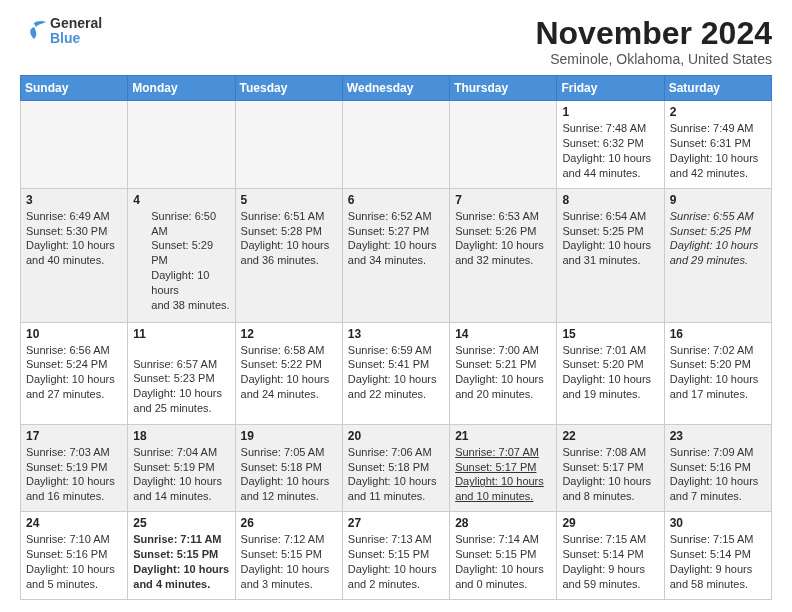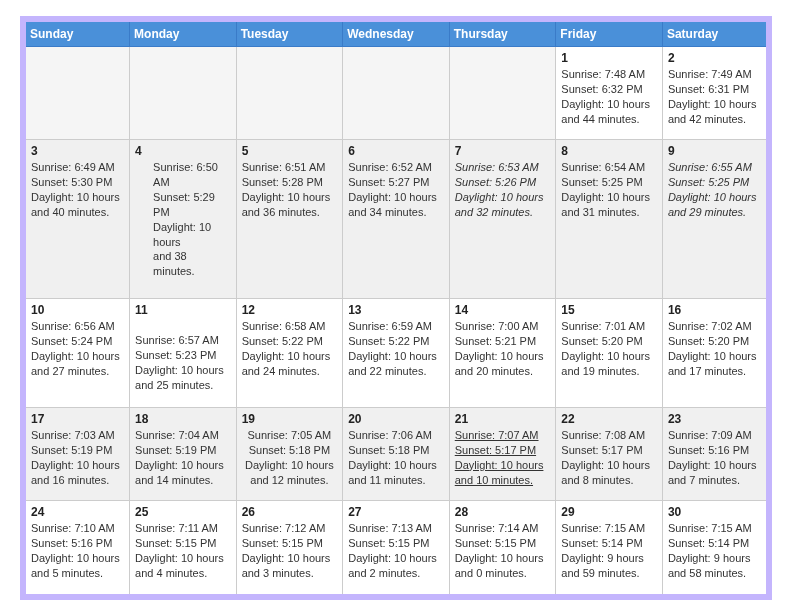--- a/index.html
+++ b/index.html
@@ -49,21 +49,21 @@
       font-weight: bold;
       color: #222;
       line-height: 1.1;
     }
     .location {
       font-size: 14px;
       color: #555;
     }
     .calendar {
       flex: 1;
-      border: 6px solid #c4b5fd;
+      border: 1px solid #c4b5fd;
       border-collapse: collapse;
       width: 100%;
       table-layout: fixed;
     }
     .calendar th {
       background: #4a90d9;
       color: #fff;
       font-size: 12px;
       font-weight: bold;
       padding: 5px 4px;
@@ -95,20 +95,36 @@
     .day-info {
       font-size: 11px;
       color: #333;
       line-height: 1.35;
     }
   </style>
 </head>
 <body>
 
 <div class="page">
+  <div class="header">
+    <div class="logo">
+      <svg class="logo-bird" viewBox="0 0 28 24" xmlns="http://www.w3.org/2000/svg">
+        <path d="M14 4 C16 2, 22 1, 26 3 C22 5, 18 5, 16 8 C15 6, 14 5, 14 4Z" fill="#4a90d9"></path>
+        <path d="M14 8 C16 12, 18 16, 14 20 C10 16, 8 10, 14 8Z" fill="#4a90d9"></path>
+      </svg>
+      <div class="logo-text">
+        <div>General</div>
+        <div><span>Blue</span></div>
+      </div>
+    </div>
+    <div class="title-block">
+      <div class="month-title">November 2024</div>
+      <div class="location">Seminole, Oklahoma, United States</div>
+    </div>
+  </div>
 
   <table class="calendar">
     <thead>
       <tr>
         <th>Sunday</th>
         <th>Monday</th>
         <th>Tuesday</th>
         <th>Wednesday</th>
         <th>Thursday</th>
         <th>Friday</th>
@@ -161,21 +177,21 @@
           </td>
           <td class="shaded">
             <span class="day-number">6</span>
             <div class="day-info" style="white-space: pre-line;">Sunrise: 6:52 AM
 Sunset: 5:27 PM
 Daylight: 10 hours
 and 34 minutes.</div>
           </td>
           <td class="shaded">
             <span class="day-number">7</span>
-            <div class="day-info" style="white-space: pre-line; font-style: italic;">Sunrise: 6:53 AM
+            <div class="day-info" style="white-space: pre-line;">Sunrise: 6:53 AM
 Sunset: 5:26 PM
 Daylight: 10 hours
 and 32 minutes.</div>
           </td>
           <td class="shaded">
             <span class="day-number">8</span>
             <div class="day-info" style="white-space: pre-line;">Sunrise: 6:54 AM
 Sunset: 5:25 PM
 Daylight: 10 hours
 and 31 minutes.</div>
@@ -206,21 +222,21 @@
           <td>
             <span class="day-number">12</span>
             <div class="day-info" style="white-space: pre-line;">Sunrise: 6:58 AM
 Sunset: 5:22 PM
 Daylight: 10 hours
 and 24 minutes.</div>
           </td>
           <td>
             <span class="day-number">13</span>
             <div class="day-info" style="white-space: pre-line;">Sunrise: 6:59 AM
-Sunset: 5:22 PM
+Sunset: 5:41 PM
 Daylight: 10 hours
 and 22 minutes.</div>
           </td>
           <td>
             <span class="day-number">14</span>
             <div class="day-info" style="white-space: pre-line;">Sunrise: 7:00 AM
 Sunset: 5:21 PM
 Daylight: 10 hours
 and 20 minutes.</div>
           </td>
@@ -249,21 +265,21 @@
           </td>
           <td class="shaded">
             <span class="day-number">18</span>
             <div class="day-info" style="white-space: pre-line;">Sunrise: 7:04 AM
 Sunset: 5:19 PM
 Daylight: 10 hours
 and 14 minutes.</div>
           </td>
           <td class="shaded">
             <span class="day-number">19</span>
-            <div class="day-info" style="white-space: pre-line; text-align: center;">Sunrise: 7:05 AM
+            <div class="day-info" style="white-space: pre-line;">Sunrise: 7:05 AM
 Sunset: 5:18 PM
 Daylight: 10 hours
 and 12 minutes.</div>
           </td>
           <td class="shaded">
             <span class="day-number">20</span>
             <div class="day-info" style="white-space: pre-line;">Sunrise: 7:06 AM
 Sunset: 5:18 PM
 Daylight: 10 hours
 and 11 minutes.</div>
@@ -293,21 +309,21 @@
         <tr>
           <td>
             <span class="day-number">24</span>
             <div class="day-info" style="white-space: pre-line;">Sunrise: 7:10 AM
 Sunset: 5:16 PM
 Daylight: 10 hours
 and 5 minutes.</div>
           </td>
           <td>
             <span class="day-number">25</span>
-            <div class="day-info" style="white-space: pre-line;">Sunrise: 7:11 AM
+            <div class="day-info" style="white-space: pre-line; font-weight: bold;">Sunrise: 7:11 AM
 Sunset: 5:15 PM
 Daylight: 10 hours
 and 4 minutes.</div>
           </td>
           <td>
             <span class="day-number">26</span>
             <div class="day-info" style="white-space: pre-line;">Sunrise: 7:12 AM
 Sunset: 5:15 PM
 Daylight: 10 hours
 and 3 minutes.</div>

